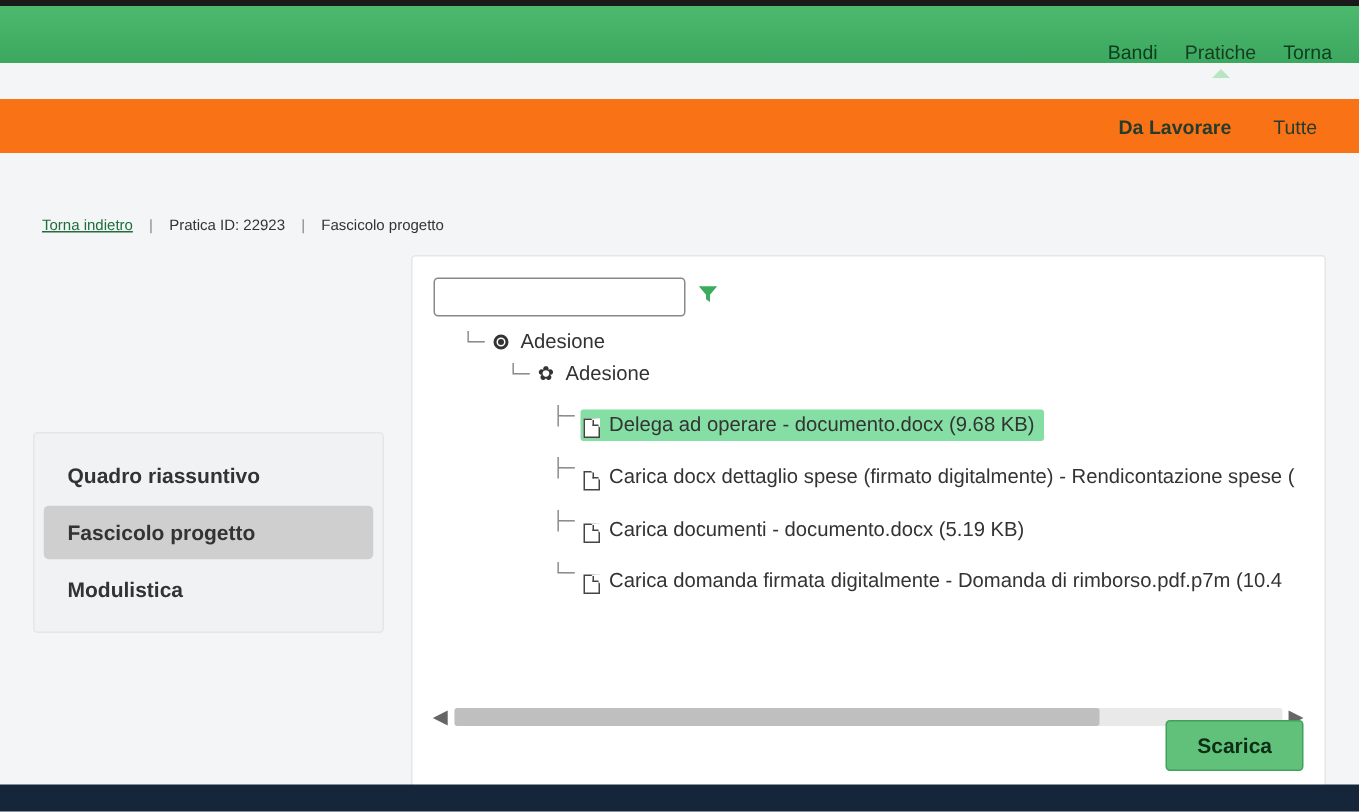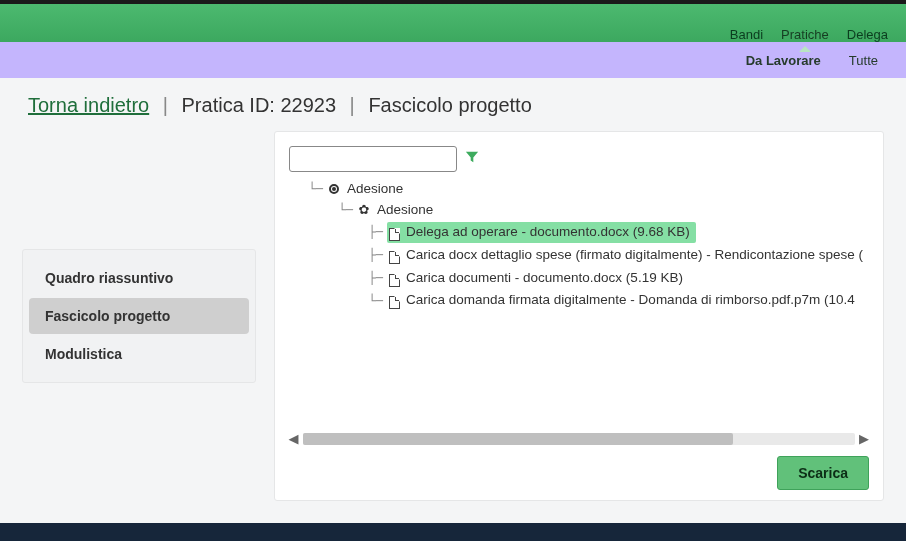--- a/index.html
+++ b/index.html
@@ -23,34 +23,36 @@
       gap: 18px;
     }
     .topbar-green a { color: #0b3d1f; font-size: 13px; cursor: pointer; text-decoration: none; }
     .topbar-green a.active { font-weight: normal; color: #163d22; position: relative; }
     .topbar-green a.active::after {
       content: ""; position: absolute; left: 50%; bottom: -10px;
       transform: translateX(-50%);
       border: 6px solid transparent; border-bottom-color: #b8e5c2;
     }
     .subbar-green {
-      background: #c4b5fd;
+      background: #f97316;
       height: 36px;
       display: flex;
       justify-content: flex-end;
       align-items: center;
       padding-right: 28px;
       gap: 28px;
+      margin-top: 24px;
     }
     .subbar-green a { color: #263b2c; font-size: 13px; cursor: pointer; text-decoration: none; }
     .subbar-green a.bold { font-weight: bold; }
     .breadcrumb {
       padding: 16px 28px 14px;
-      font-size: 20px;
+      font-size: 10px;
       color: #333;
+      margin-top: 27px;
     }
     .breadcrumb a { color: #1f6e3b; text-decoration: underline; cursor: pointer; }
     .breadcrumb .sep { margin: 0 8px; color: #888; }
     .content {
       display: flex;
       gap: 18px;
       padding: 0 22px 14px;
       align-items: center;
     }
     .side-panel {
@@ -108,46 +110,46 @@
     }
     .file-icon::before {
       content:""; position:absolute; right:-1px; top:-1px;
       border:3px solid transparent; border-top-color:#fff; border-right-color:#fff;
     }
     .file-icon::after {
       content:""; position:absolute; right:0; top:0;
       width:3px; height:3px; border-left:1px solid #444; border-bottom:1px solid #444;
     }
     .file-row.selected { background:#85dfa4; border-radius:2px; padding: 1px 6px 1px 2px; display:inline-flex; align-items:center; }
-    .file-row { padding: 1px 6px 1px 2px; display:inline-flex; align-items:center; cursor: pointer; }
+    .file-row { padding: 1px 6px 1px 2px; display:inline-flex; align-items:center; cursor: pointer; margin-top: 12px; }
     .scroll-region {
       position: absolute; bottom: 54px; left: 14px; right: 14px;
       display:flex; align-items:center; gap:4px;
     }
     .sb-arrow { color:#666; font-size:13px; user-select:none; }
     .sb-track { flex:1; height:12px; background:#e9e9e9; border-radius:2px; position:relative; }
     .sb-thumb { position:absolute; left:0; top:0; height:12px; width:78%; background:#bfbfbf; border-radius:2px; }
     .download-btn {
-      position:absolute; bottom:10px; right:14px;
+      position:absolute; bottom:25px; right:14px;
       background:#61c17a; border:1px solid #3fa25a;
       color:#0c2d16; font-weight:bold;
       padding:8px 20px; border-radius:3px; cursor:pointer;
       font-size:14px;
     }
     .footer-dark { position:absolute; bottom:0; left:0; right:0; height:18px; background:#16263a; }
   </style>
 </head>
 <body>
 
 <div class="topbar-black"></div>
 
 <div class="topbar-green">
   <a>Bandi</a>
   <a class="active">Pratiche</a>
-  <a>Delega</a>
+  <a>Torna</a>
 </div>
 
 <div class="subbar-green">
   <a class="bold">Da Lavorare</a>
   <a>Tutte</a>
 </div>
 
 <div class="breadcrumb">
   <a>Torna indietro</a>
   <span class="sep">|</span>

